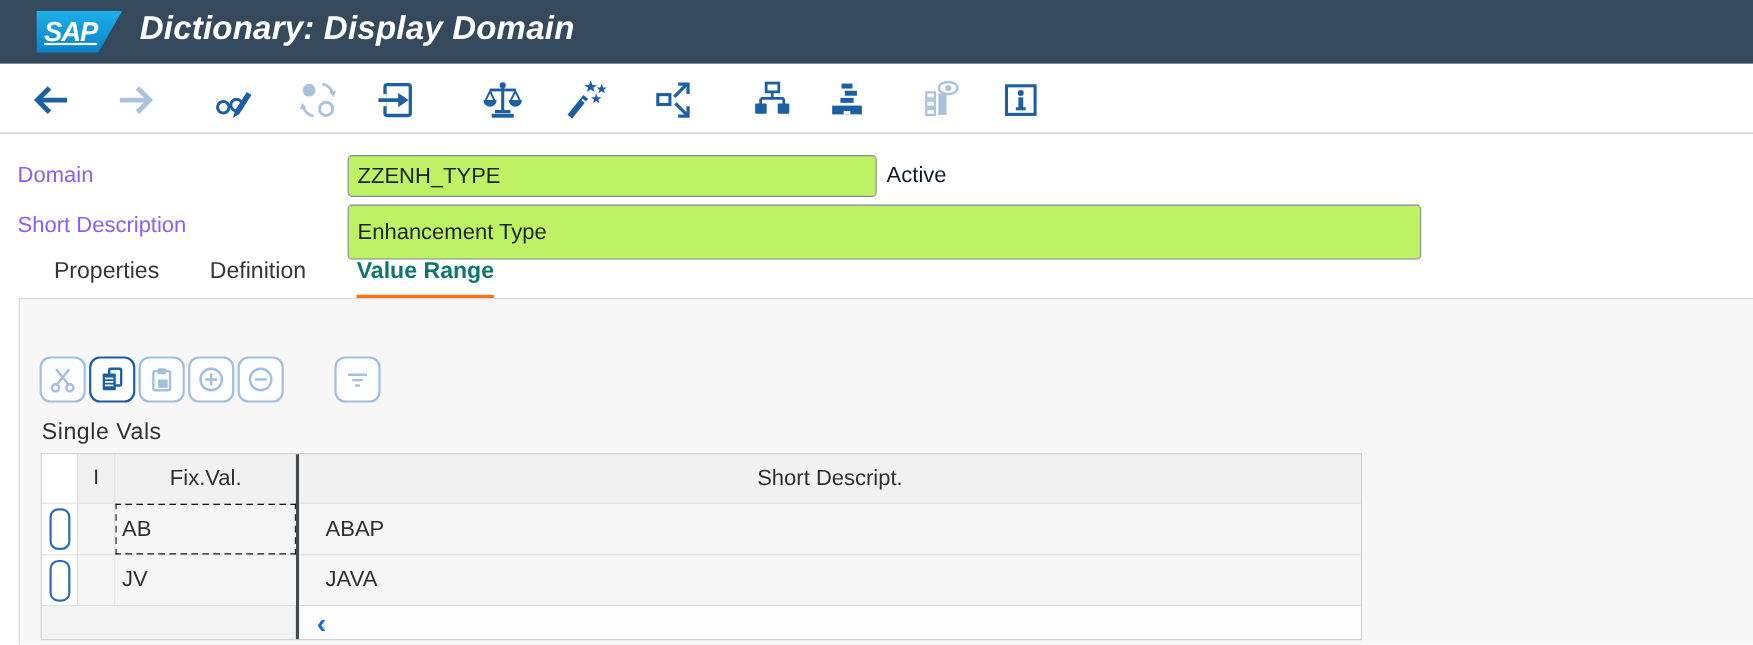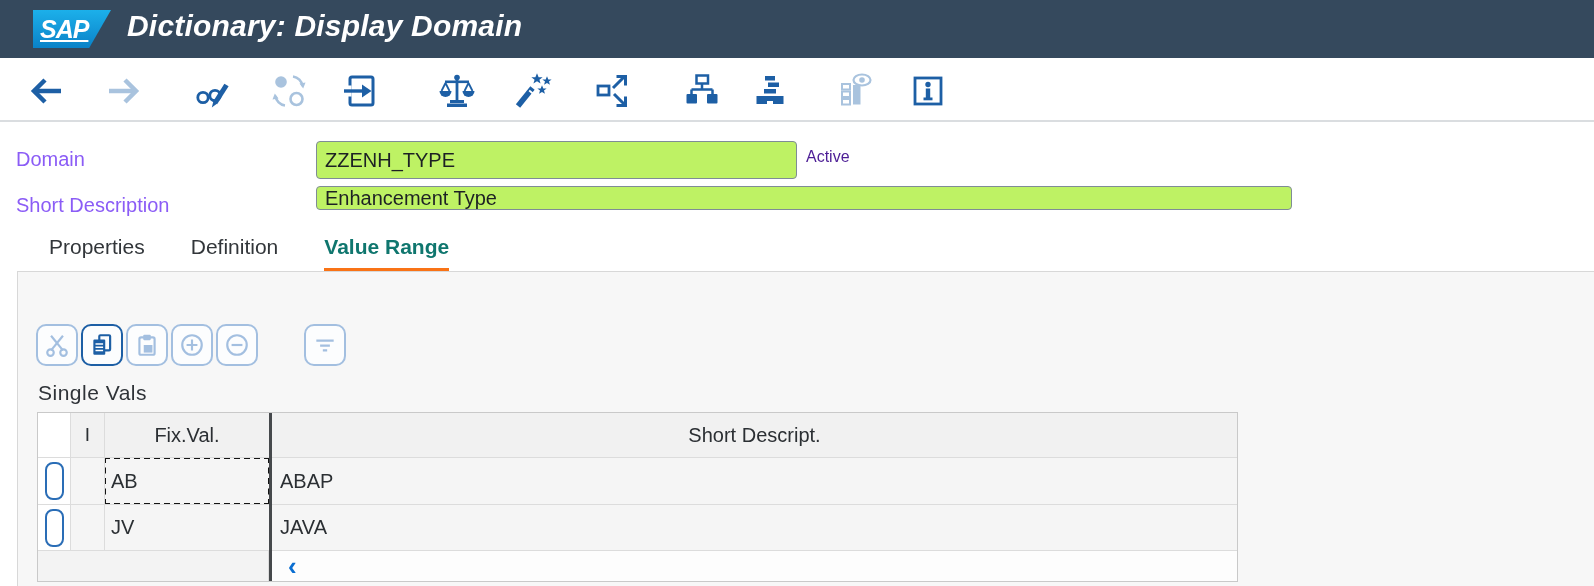--- a/index.html
+++ b/index.html
@@ -19,21 +19,21 @@
   .toolbar{position:absolute;left:0;top:58px;width:1594px;height:64px;background:#ffffff;border-bottom:2px solid #dadde0;}
   .tbtn{position:absolute;top:70px;width:42px;height:42px;display:flex;align-items:center;justify-content:center;cursor:pointer;}
   .tbtn svg{width:40px;height:40px;}
   .ic-on{color:#1d5fa5;}
   .ic-off{color:#a9c3de;}
 
   
   .flabel{position:absolute;color:#8b5cf6;font-size:20px;}
   .ffield{position:absolute;background:#bef264;border:1px solid #7f8c96;border-radius:4px;
     font-size:20px;color:#1d2124;padding:0 8px;outline:none;}
-  .fstatic{position:absolute;color:#4c1d95;font-size:16px;}
+  .fstatic{position:absolute;color:#0f172a;font-size:20px;}
 
   
   .tabs{position:absolute;left:49px;top:235px;display:flex;gap:46px;}
   .tab{font-size:21px;color:#32363a;padding-bottom:9px;cursor:pointer;}
   .tab.active{color:#0f766e;border-bottom:8px solid #f97316;font-weight:bold;}
 
   
   .panel{position:absolute;left:17px;top:271px;width:1577px;height:315px;background:#f7f7f7;
     border-top:1px solid #d8d8d8;border-left:1px solid #d8d8d8;}
 
@@ -51,21 +51,21 @@
     display:grid;grid-template-columns:33px 34px 164px 3px 965px;grid-template-rows:45px 47px 46px 30px;}
   .tcell{border-right:1px solid #dcdcdc;border-bottom:1px solid #dcdcdc;display:flex;align-items:center;
     font-size:20px;color:#2b2f33;overflow:hidden;}
   .thead{background:#f1f1f1;justify-content:center;}
   .tdata{background:#f5f5f5;}
   .tsel{background:#ffffff;justify-content:center;}
   .divider{grid-column:4;grid-row:1/5;background:#46494c;}
   .rowbtn{width:19px;height:38px;border:2px solid #2a6db6;border-radius:8px;background:#ffffff;cursor:pointer;}
   .cell-fix{padding-left:6px;position:relative;}
   .focus-ring{position:absolute;inset:-1px;border:2px dashed #141414;pointer-events:none;}
-  .cell-desc{padding-left:8px;}
+  .cell-desc{padding-left:24px;}
   .scroll-fixed{grid-column:1/4;background:#f3f3f3;border-right:1px solid #dcdcdc;}
   .scroll-area{background:#fdfdfd;display:flex;align-items:center;}
   .scroll-chevron{padding-left:16px;color:#0a6ed1;font-size:26px;font-weight:bold;line-height:1;cursor:pointer;}
 </style>
 </head>
 <body>
 
 <div id="screen">
 
   <div class="titlebar">
@@ -182,21 +182,21 @@
       <rect x="17.8" y="17.5" width="4.4" height="10" fill="currentColor"></rect>
       <rect x="15.5" y="26.5" width="9" height="2.8" fill="currentColor"></rect>
     </svg>
   </span>
 
   <label class="flabel" style="left:16px;top:148px">Domain</label>
   <input class="ffield" style="left: 316px; top: 141px; width: 481px; height: 38px;" readonly="" value="ZZENH_TYPE">
   <span class="fstatic" style="left:806px;top:148px">Active</span>
 
   <label class="flabel" style="left:16px;top:194px">Short Description</label>
-  <input class="ffield" style="left: 316px; top: 186px; width: 976px; height: 24px;" readonly="" value="Enhancement Type">
+  <input class="ffield" style="left: 316px; top: 186px; width: 976px; height: 50px;" readonly="" value="Enhancement Type">
 
   <div class="tabs">
     <div class="tab">Properties</div>
     <div class="tab">Definition</div>
     <div class="tab active">Value Range</div>
   </div>
 
   <div class="panel"></div>
 
   <span class="gbtn gb-off" style="left:36px">

